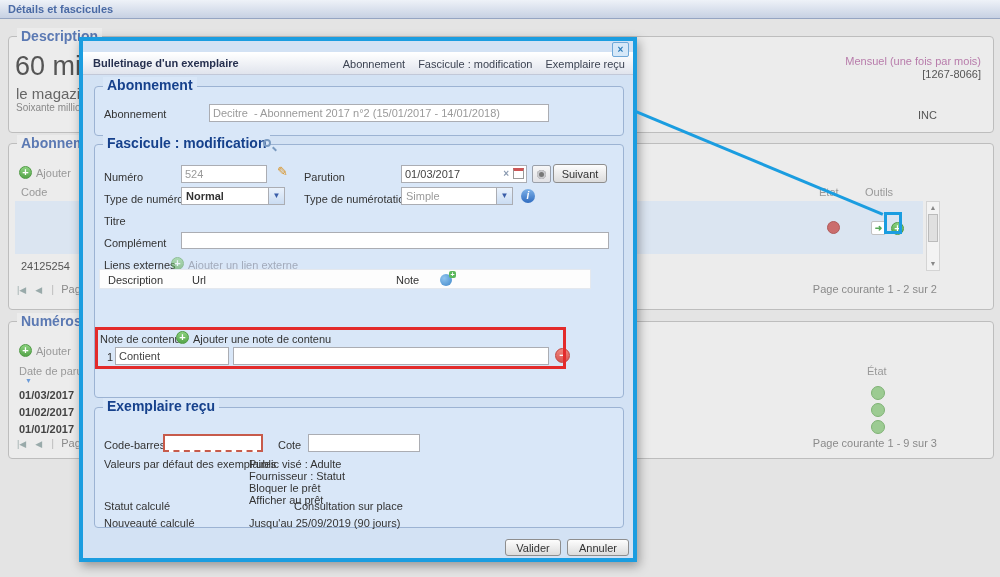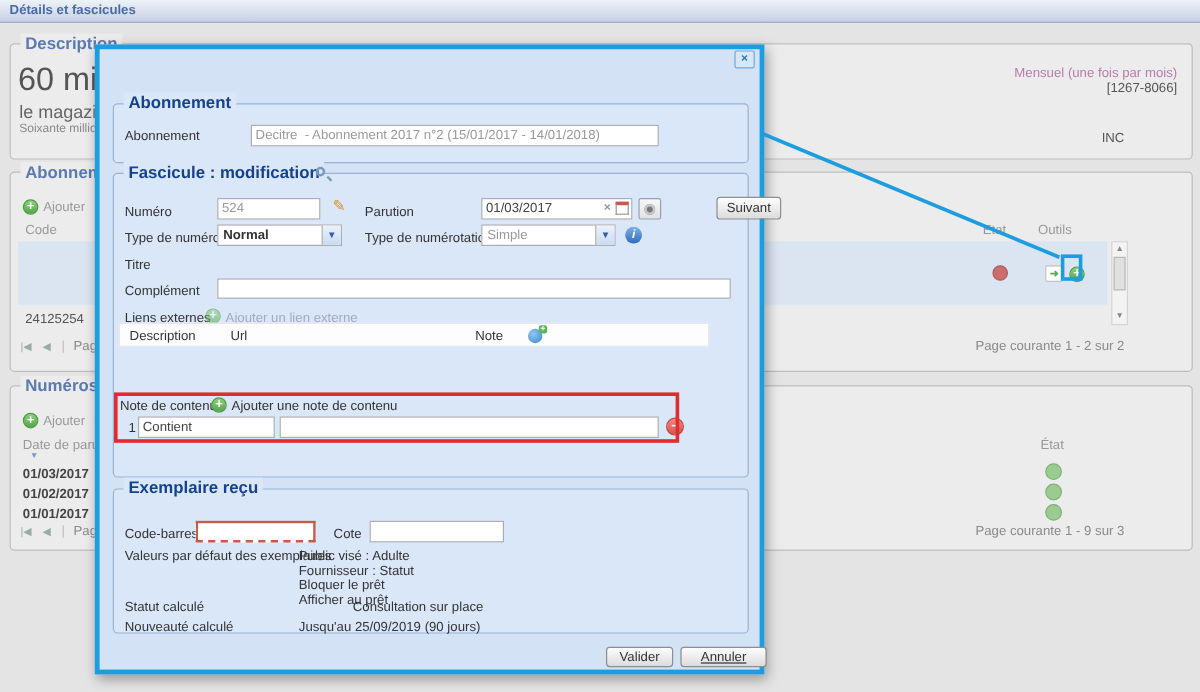--- a/index.html
+++ b/index.html
@@ -170,20 +170,28 @@
     <span class="pagico">|◀</span>
     <span class="pagico" style="margin-left:6px;">◀</span>
     <span style="margin-left:6px;color:#bbb;">|</span>
     <span style="margin-left:4px;">Page</span>
   </div>
   <div class="abs pagin" style="right:56px;top:115px;">Page courante 1 - 9 sur 3</div>
 </div>
 
 <div class="abs modal">
   <div class="abs mclose">×</div>
+  <div class="abs mtitlebar">
+    <div class="abs mtitle">Bulletinage d'un exemplaire</div>
+    <div class="abs mnav">
+      <span>Abonnement</span>
+      <span>Fascicule : modification</span>
+      <span>Exemplaire reçu</span>
+    </div>
+  </div>
 
   <div class="abs fset" style="left:11px;top:45px;width:530px;height:50px;">
     <div class="abs flegend">Abonnement</div>
     <div class="abs flabel" style="left:9px;top:21px;">Abonnement</div>
     <input class="abs inp dis" style="left: 114px; top: 17px; width: 340px;" readonly="" value="Decitre  - Abonnement 2017 n°2 (15/01/2017 - 14/01/2018)">
   </div>
 
   <div class="abs fset" style="left:11px;top:103px;width:530px;height:254px;">
     <div class="abs flegend">Fascicule : modification</div>
     <span class="abs magico" style="left:168px;top:-6px;"></span>
@@ -195,21 +203,21 @@
 
     <div class="abs flabel" style="left:209px;top:26px;">Parution</div>
     <div class="abs inp" style="left:306px;top:20px;width:126px;">
       <span class="abs" style="left:3px;top:2px;">01/03/2017</span>
       <span class="abs clrx" style="right:17px;top:2px;">×</span>
       <span class="abs calico" style="right:2px;top:2px;"></span>
     </div>
     <div class="abs gearbtn" style="left:437px;top:20px;">
       <span class="gear"></span>
     </div>
-    <div class="abs btn" style="left:458px;top:19px;width:54px;height:19px;line-height:18px;margin-left:44px;">Suivant</div>
+    <div class="abs btn" style="left:458px;top:19px;width:54px;height:19px;line-height:18px;">Suivant</div>
 
     <div class="abs flabel" style="left:9px;top:48px;">Type de numéro</div>
     <div class="abs sel" style="left:86px;top:42px;width:104px;">
       <span class="txt" style="font-weight:bold;color:#333;">Normal</span>
       <span class="trigger">▼</span>
     </div>
     <div class="abs flabel" style="left:209px;top:48px;">Type de numérotation</div>
     <div class="abs sel" style="left:306px;top:42px;width:112px;">
       <span class="txt" style="color:#9a9a9a;">Simple</span>
       <span class="trigger">▼</span>
@@ -255,18 +263,18 @@
       <div>Bloquer le prêt</div>
       <div>Afficher au prêt</div>
     </div>
     <div class="abs flabel" style="left:9px;top:92px;">Statut calculé</div>
     <div class="abs flabel" style="left:154px;top:92px;margin-left:45px;">Consultation sur place</div>
     <div class="abs flabel" style="left:9px;top:109px;">Nouveauté calculé</div>
     <div class="abs flabel" style="left:154px;top:109px;">Jusqu'au 25/09/2019 (90 jours)</div>
   </div>
 
   <div class="abs btn" style="left:422px;top:498px;width:56px;height:17px;line-height:16px;">Valider</div>
-  <div class="abs btn" style="left:484px;top:498px;width:72px;height:17px;line-height:16px;text-decoration:underline;">Annuler</div>
+  <div class="abs btn" style="left:484px;top:498px;width:62px;height:17px;line-height:16px;">Annuler</div>
 </div>
 
 <div class="abs ann-line"></div>
 <div class="abs ann-square"></div>
 <div class="abs ann-rect"></div>
 
 </body></html>

